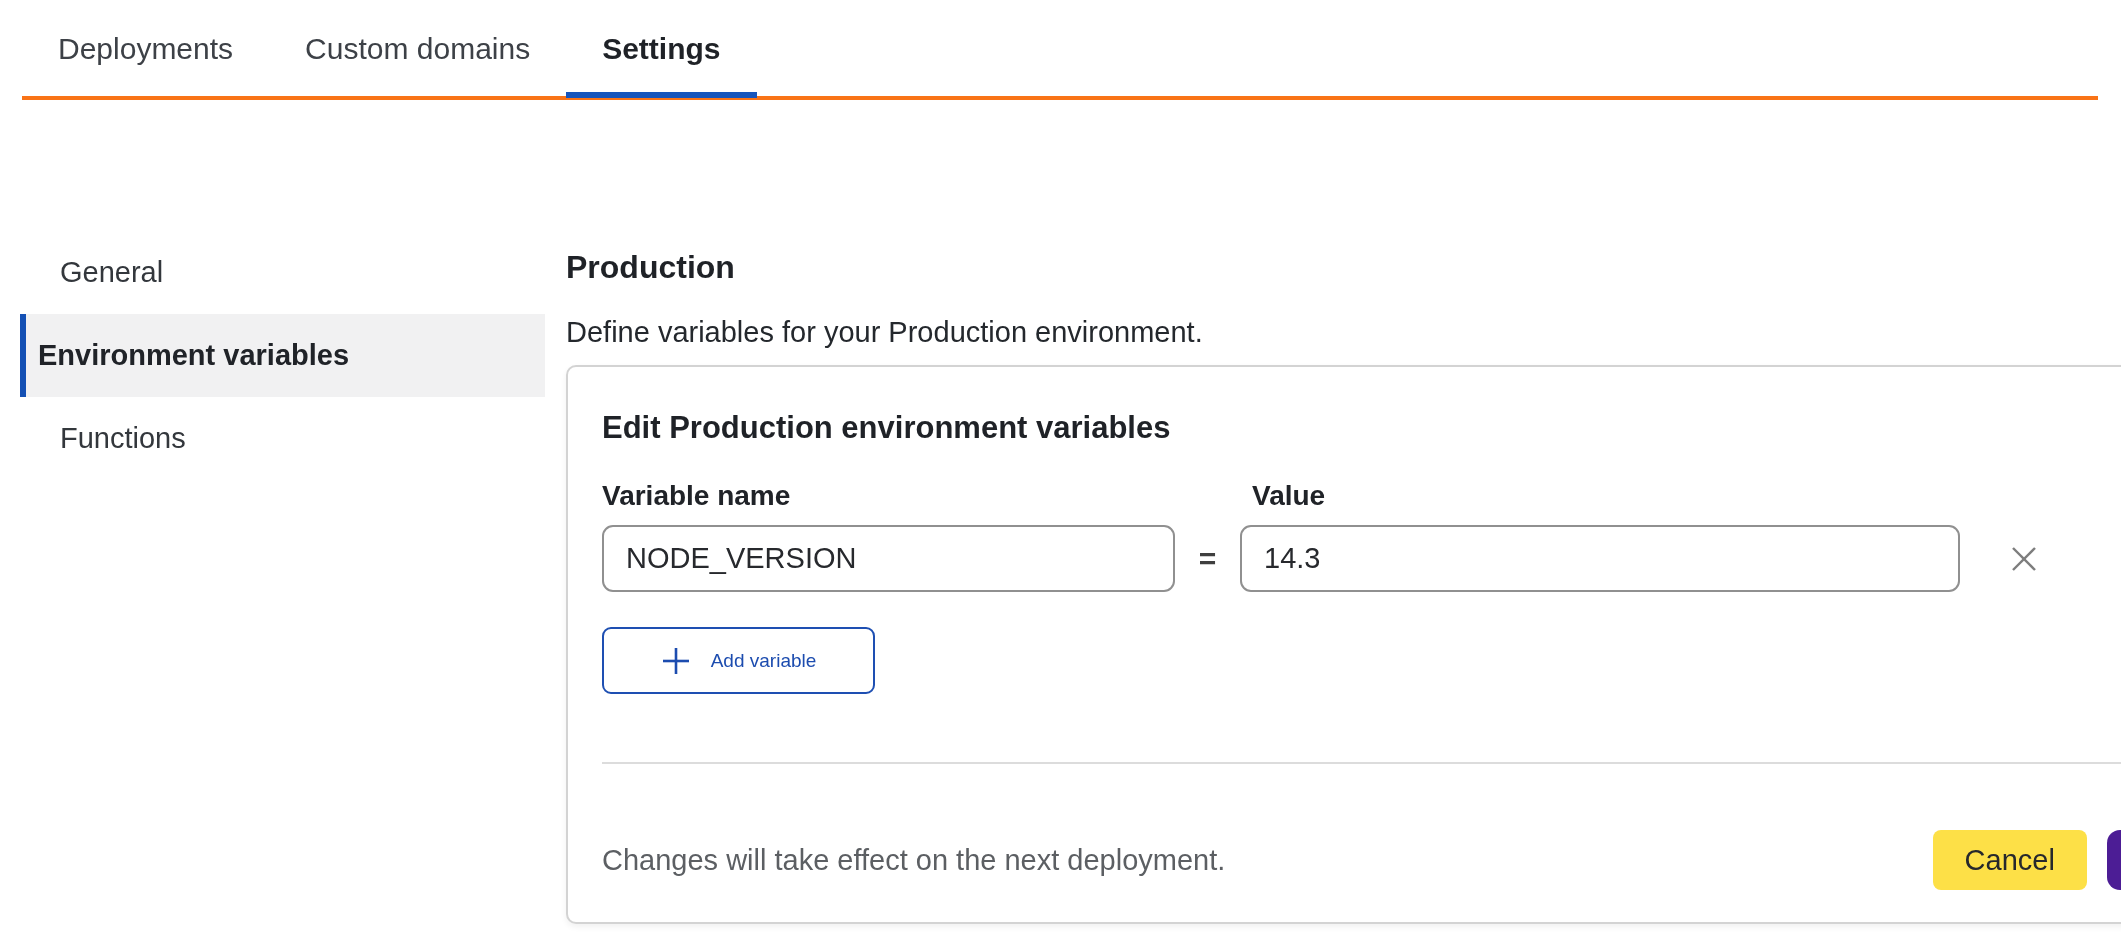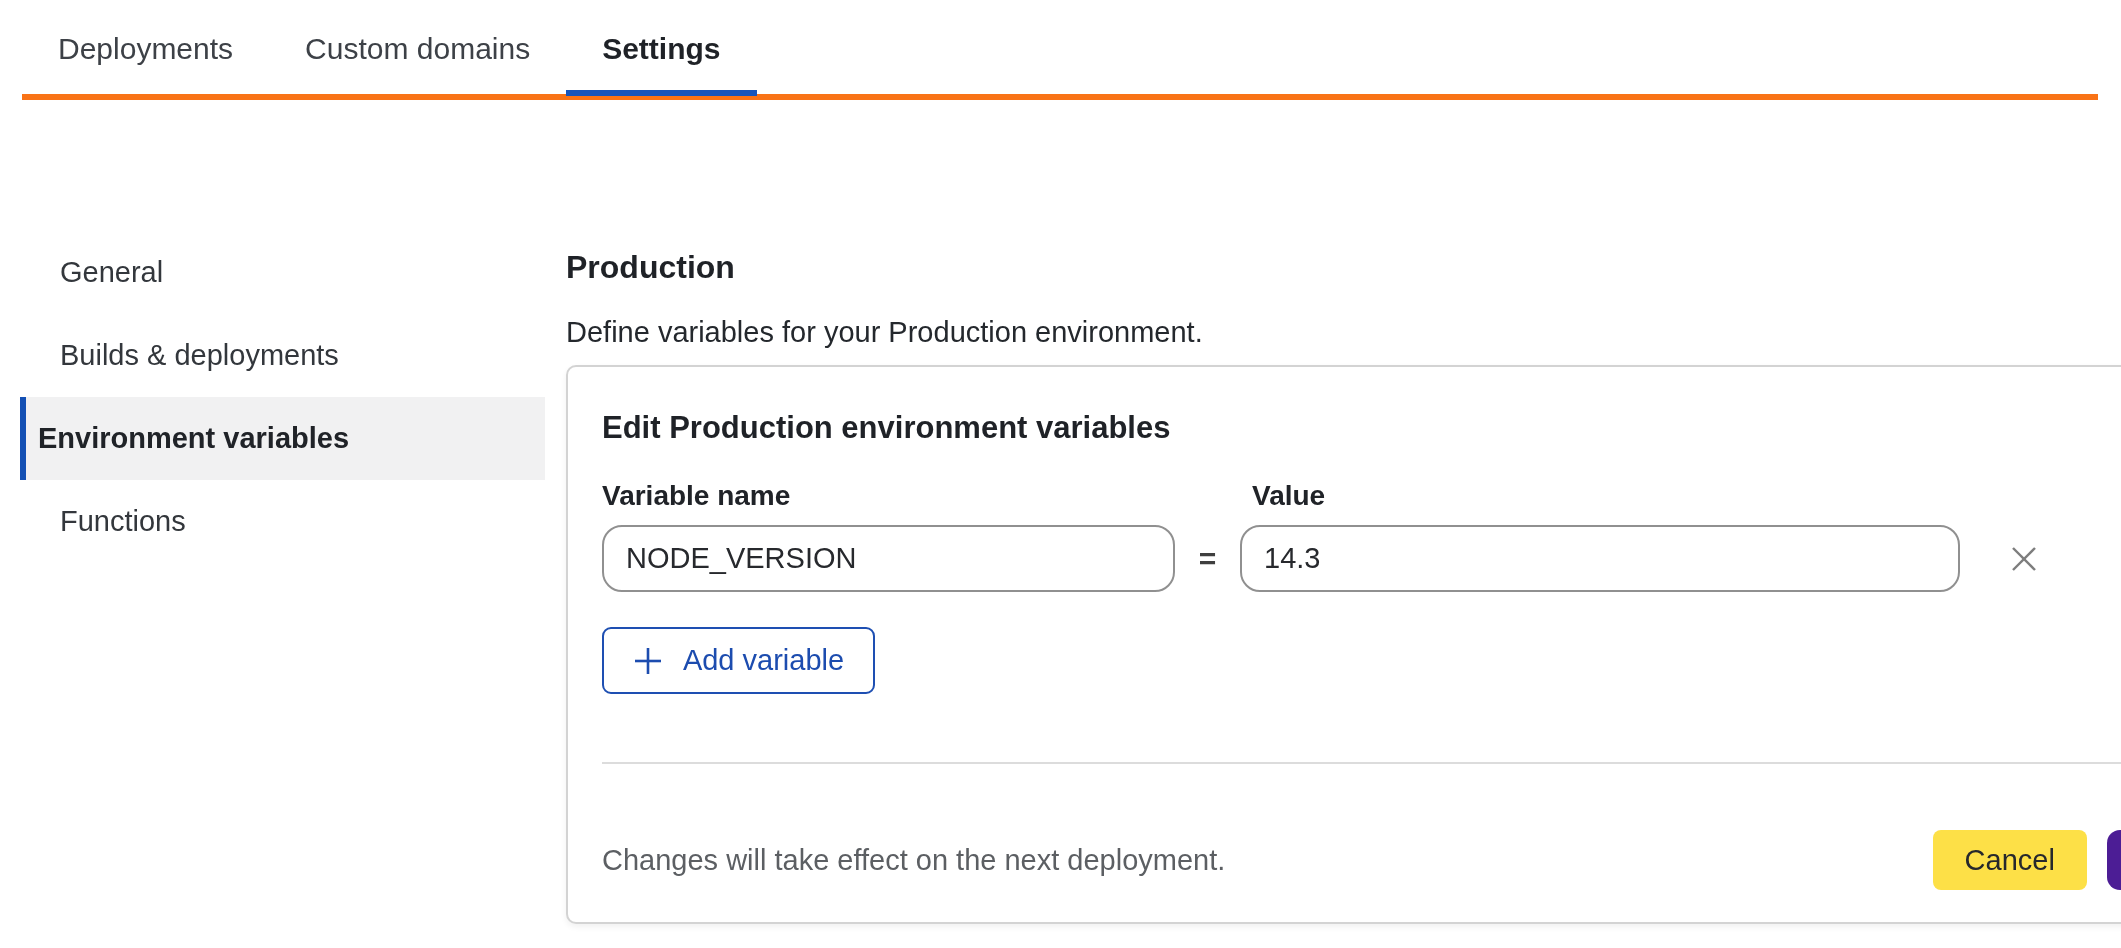--- a/index.html
+++ b/index.html
@@ -10,21 +10,21 @@
     font-family: "Liberation Sans", "DejaVu Sans", sans-serif;
     color: #33373c;
     overflow: hidden;
     position: relative;
   }
 
   
   .tabbar {
     position: absolute; left: 22px; right: 23px; top: 0;
     height: 100px;
-    border-bottom: 6px solid #f97316;
+    border-bottom: 4px solid #f97316;
     display: flex;
   }
   .tab {
     padding: 34px 36px 0 36px;
     font-size: 30px; line-height: 30px;
     color: #3d4147;
     position: relative;
     cursor: pointer;
     white-space: nowrap;
   }
@@ -79,21 +79,21 @@
     margin-top: 36px; display: flex;
     font-size: 28px; line-height: 28px; font-weight: 700; color: #202328;
   }
   .label-name { width: 638px; }
   .label-value { padding-left: 12px; }
 
   .inputs-row { margin-top: 15px; display: flex; align-items: center; }
   .txt-input {
     height: 67px;
     border: 2px solid #909090;
-    border-radius: 20px;
+    border-radius: 11px;
     font-family: "Liberation Sans", "DejaVu Sans", sans-serif;
     font-size: 29px; color: #27292d;
     padding: 0 22px;
     background: #fff;
     outline: none;
   }
   .input-name { width: 573px; }
   .input-value { width: 720px; }
   .equals {
     width: 65px; text-align: center;
@@ -108,21 +108,21 @@
 
   .add-btn {
     margin-top: 35px;
     height: 67px; width: 273px;
     display: inline-flex; align-items: center; justify-content: center; gap: 20px;
     background: #fff;
     border: 2px solid #1e4fb2;
     border-radius: 9px;
     color: #1c4caf;
     font-family: "Liberation Sans", "DejaVu Sans", sans-serif;
-    font-size: 29px;
+    font-size: 19px;
     cursor: pointer;
   }
 
   .divider { margin-top: 68px; height: 2px; background: #dcdcdc; }
 
   .card-footer { margin-top: 66px; display: flex; align-items: center; justify-content: flex-end; }
   .footer-note { flex: 1; font-size: 29px; line-height: 34px; color: #5c5f63; }
   .btn {
     height: 60px;
     border: none; border-radius: 8px;
@@ -140,21 +140,20 @@
 <body>
 
 <nav class="tabbar">
   <div class="tab">Deployments</div>
   <div class="tab">Custom domains</div>
   <div class="tab active">Settings</div>
 </nav>
 
 <nav class="sidebar">
   <div class="side-item">General</div>
-  <div class="side-item">Builds &amp; deployments</div>
   <div class="side-item active">Environment variables</div>
   <div class="side-item">Functions</div>
 </nav>
 
 <main class="main">
   <h1 class="page-title">Production</h1>
   <p class="page-desc">Define variables for your Production environment.</p>
 
   <section class="card">
     <h2 class="card-heading">Edit Production environment variables</h2>

